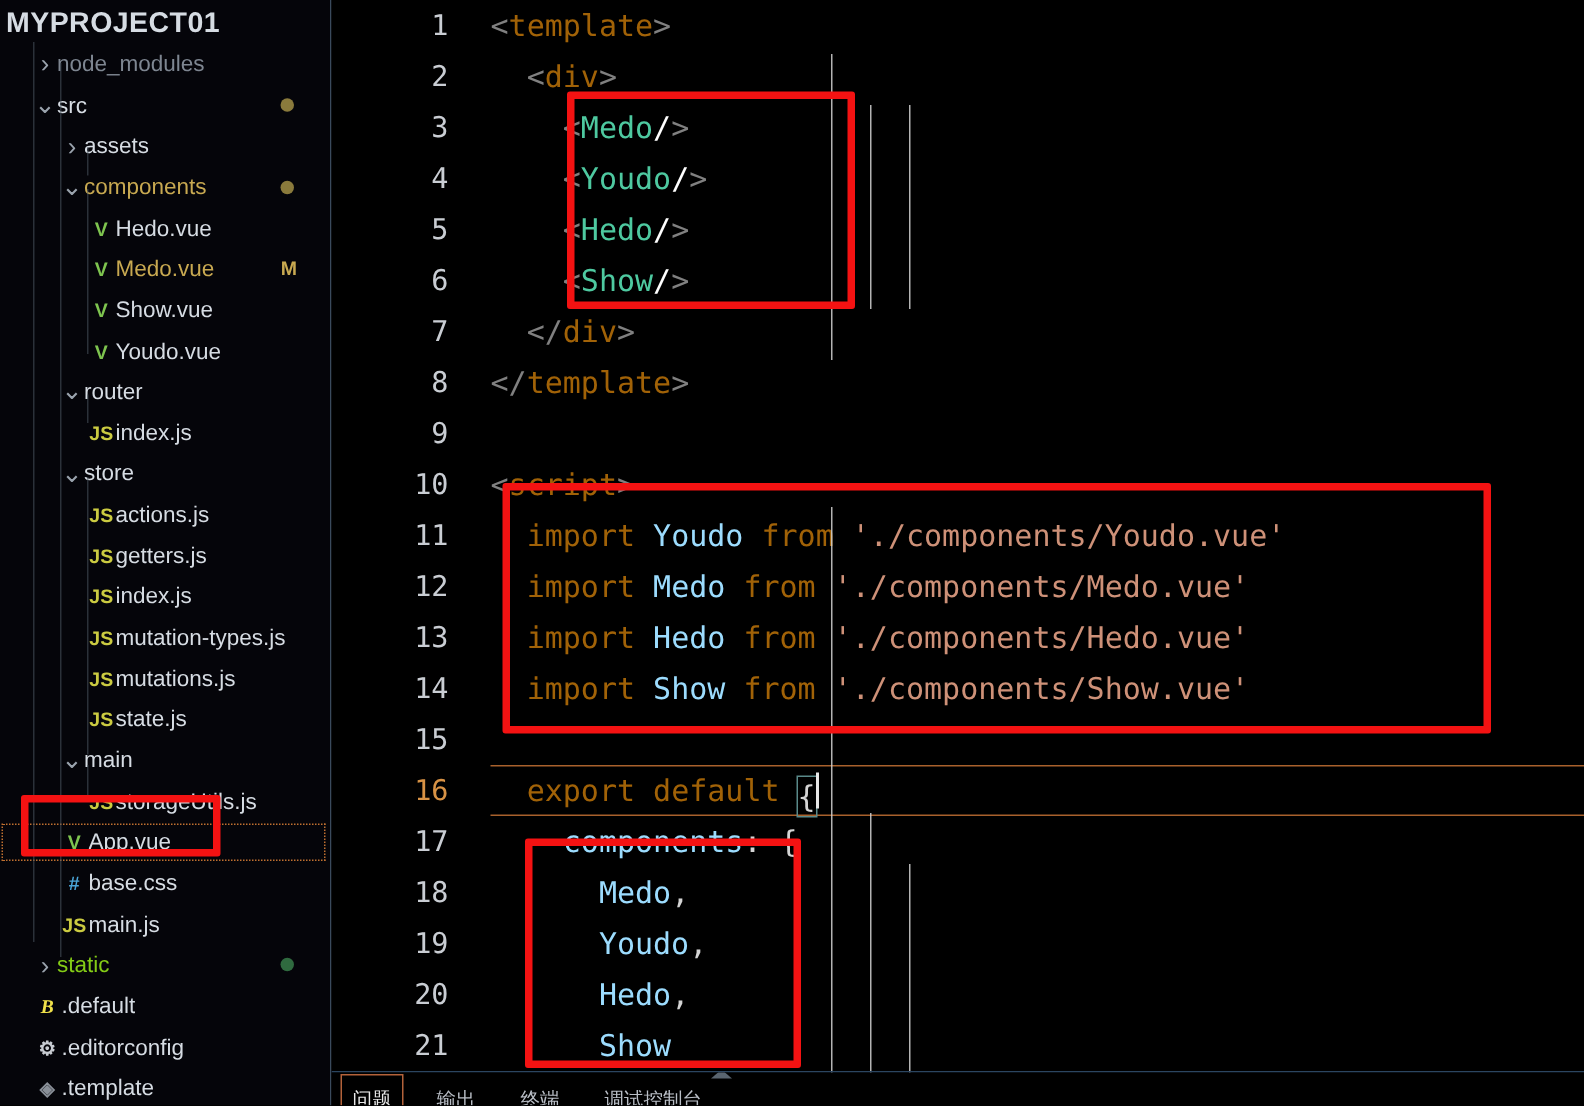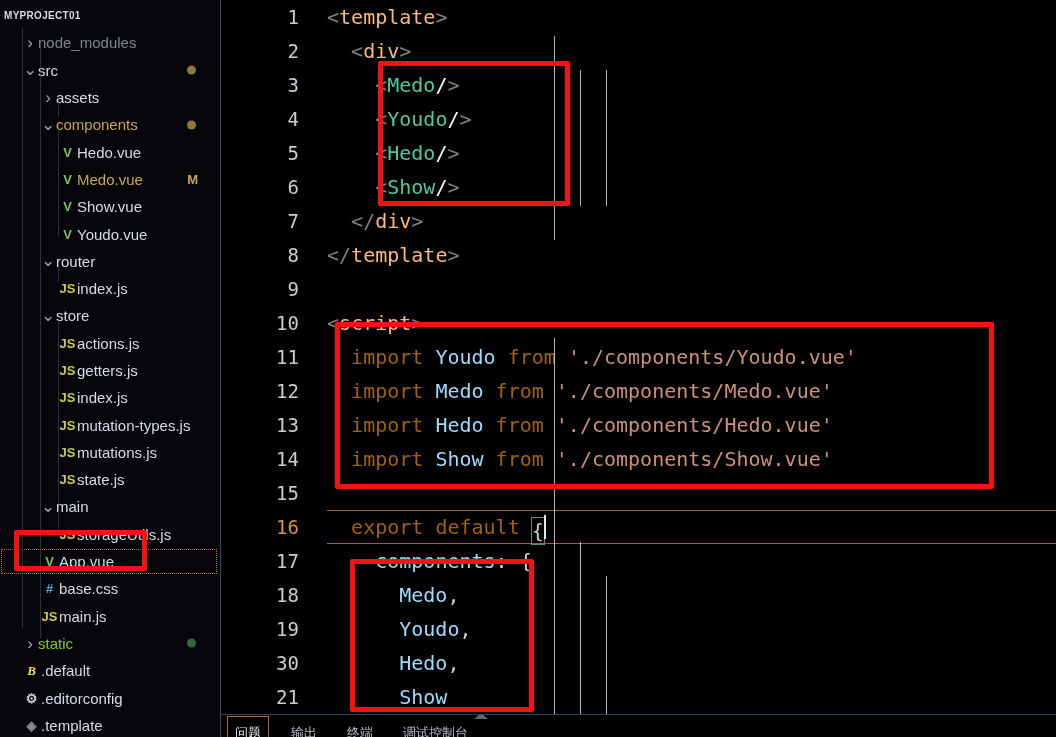--- a/index.html
+++ b/index.html
@@ -50,21 +50,21 @@
     width:9px;height:9px;border-radius:50%;
   }
   .dot.mod{background:#8a7a3c;}
   .dot.untracked{background:#2f6a3f;}
 
   .lbl-folder{color:#d6dce3;}
   .lbl-dim{color:#7e8691;}
   .lbl-green{color:#84cc16;}
   .lbl-mod{color:#c8a951;}
 
-  .root-row{font-weight:bold;font-size:10px;letter-spacing:.3px;color:#f0f2f5;}
+  .root-row{font-weight:bold;font-size:19px;letter-spacing:.3px;color:#f0f2f5;}
 
   .icon-vue{color:#7ec44f;}
   .icon-js{color:#cbcb41;font-size:11.5px;}
   .icon-css{color:#4aa5d8;}
   .icon-babel{color:#f0e14a;font-style:italic;font-family:"Liberation Serif",serif;font-size:15px;}
   .icon-gear{color:#c8ccd2;font-size:14px;}
   .icon-git{color:#8a9099;font-size:13px;}
 
   
   .guide{position:absolute;top:0;bottom:0;width:1px;background:#4a5560;opacity:.55;}
@@ -99,21 +99,21 @@
     content:"";position:absolute;left:106px;right:0;top:0;bottom:0;
     border-top:1px solid #a8612c;border-bottom:1px solid #a8612c;
     pointer-events:none;
   }
 
   
   .ig{position:absolute;width:1px;background:#d4d4d4;opacity:.85;}
 
   
   .t-tagbr{color:#808080;}
-  .t-tag{color:#fdba74;}
+  .t-tag{color:#a16207;}
   .t-comp{color:#4ec9a0;}
   .t-slash{color:#ffffff;}
   .t-kw{color:#a16207;}
   .t-id{color:#9cdcfe;}
   .t-str{color:#ce9178;}
   .t-punct{color:#d4d4d4;}
   .t-plain{color:#d4d4d4;}
 
   .bracket-match{
     display:inline-block;
@@ -329,21 +329,21 @@
         <div class="cline"><span class="num">10</span><span class="txt"><span class="t-tagbr">&lt;</span><span class="t-tag">script</span><span class="t-tagbr">&gt;</span></span></div>
         <div class="cline"><span class="num">11</span><span class="txt"><span class="t-plain">  </span><span class="t-kw">import</span><span class="t-plain"> </span><span class="t-id">Youdo</span><span class="t-plain"> </span><span class="t-kw">from</span><span class="t-plain"> </span><span class="t-str">'./components/Youdo.vue'</span></span></div>
         <div class="cline"><span class="num">12</span><span class="txt"><span class="t-plain">  </span><span class="t-kw">import</span><span class="t-plain"> </span><span class="t-id">Medo</span><span class="t-plain"> </span><span class="t-kw">from</span><span class="t-plain"> </span><span class="t-str">'./components/Medo.vue'</span></span></div>
         <div class="cline"><span class="num">13</span><span class="txt"><span class="t-plain">  </span><span class="t-kw">import</span><span class="t-plain"> </span><span class="t-id">Hedo</span><span class="t-plain"> </span><span class="t-kw">from</span><span class="t-plain"> </span><span class="t-str">'./components/Hedo.vue'</span></span></div>
         <div class="cline"><span class="num">14</span><span class="txt"><span class="t-plain">  </span><span class="t-kw">import</span><span class="t-plain"> </span><span class="t-id">Show</span><span class="t-plain"> </span><span class="t-kw">from</span><span class="t-plain"> </span><span class="t-str">'./components/Show.vue'</span></span></div>
         <div class="cline"><span class="num">15</span><span class="txt"></span></div>
         <div class="cline current"><span class="num">16</span><span class="txt"><span class="t-plain">  </span><span class="t-kw">export</span><span class="t-plain"> </span><span class="t-kw">default</span><span class="t-plain"> </span><span class="bracket-match">{</span><span class="cursor"></span></span></div>
         <div class="cline"><span class="num">17</span><span class="txt"><span class="t-plain">    </span><span class="t-id">components</span><span class="t-punct">: </span><span class="t-punct">{</span></span></div>
         <div class="cline"><span class="num">18</span><span class="txt"><span class="t-plain">      </span><span class="t-id">Medo</span><span class="t-punct">,</span></span></div>
         <div class="cline"><span class="num">19</span><span class="txt"><span class="t-plain">      </span><span class="t-id">Youdo</span><span class="t-punct">,</span></span></div>
-        <div class="cline"><span class="num">30</span><span class="txt"><span class="t-plain">      </span><span class="t-id">Hedo</span><span class="t-punct">,</span></span></div>
+        <div class="cline"><span class="num">20</span><span class="txt"><span class="t-plain">      </span><span class="t-id">Hedo</span><span class="t-punct">,</span></span></div>
         <div class="cline"><span class="num">21</span><span class="txt"><span class="t-plain">      </span><span class="t-id">Show</span></span></div>
       </div>
 
     <div class="ig" style="left:333px;top:36px;height:204px;"></div>
     <div class="ig" style="left:359px;top:70px;height:136px;"></div>
     <div class="ig" style="left:385px;top:70px;height:136px;"></div>
     <div class="ig" style="left:333px;top:338px;height:382px;"></div>
     <div class="ig" style="left:359px;top:542px;height:178px;"></div>
     <div class="ig" style="left:385px;top:576px;height:144px;"></div>
 

